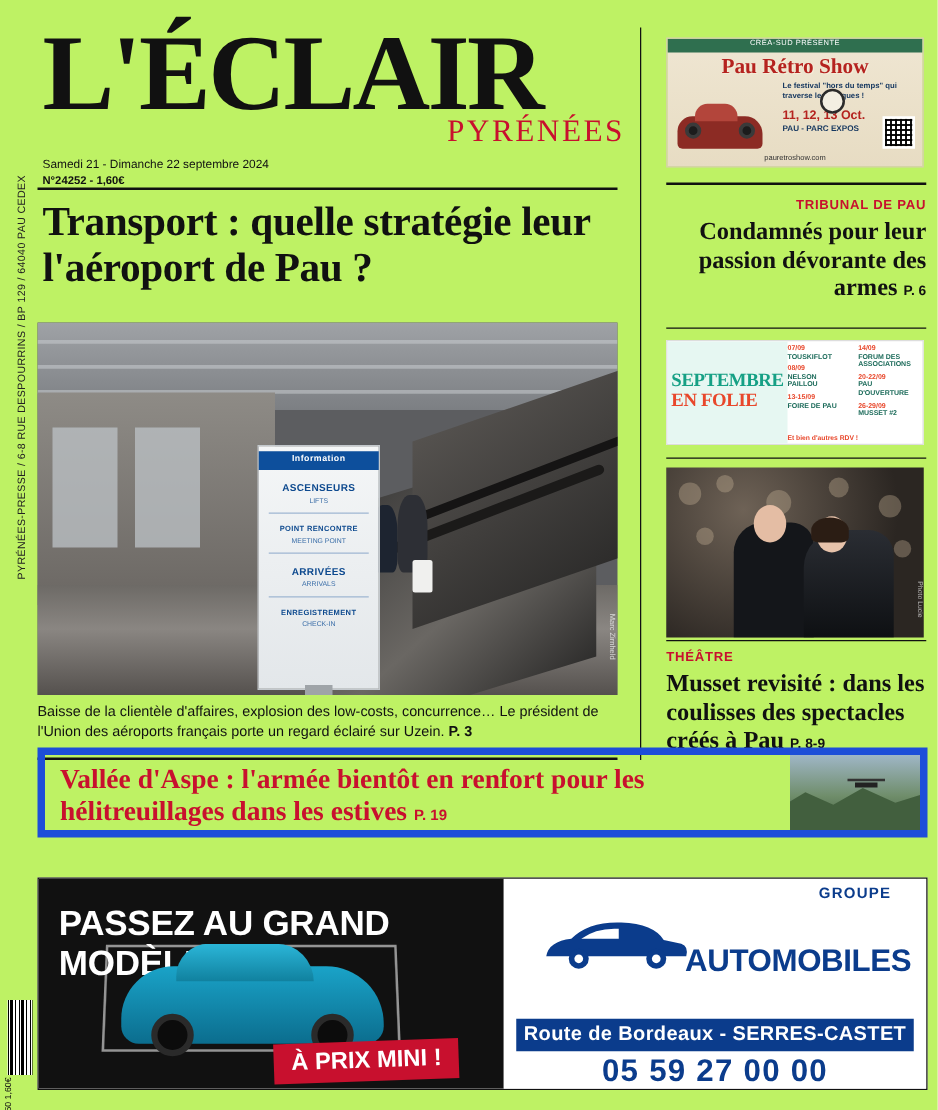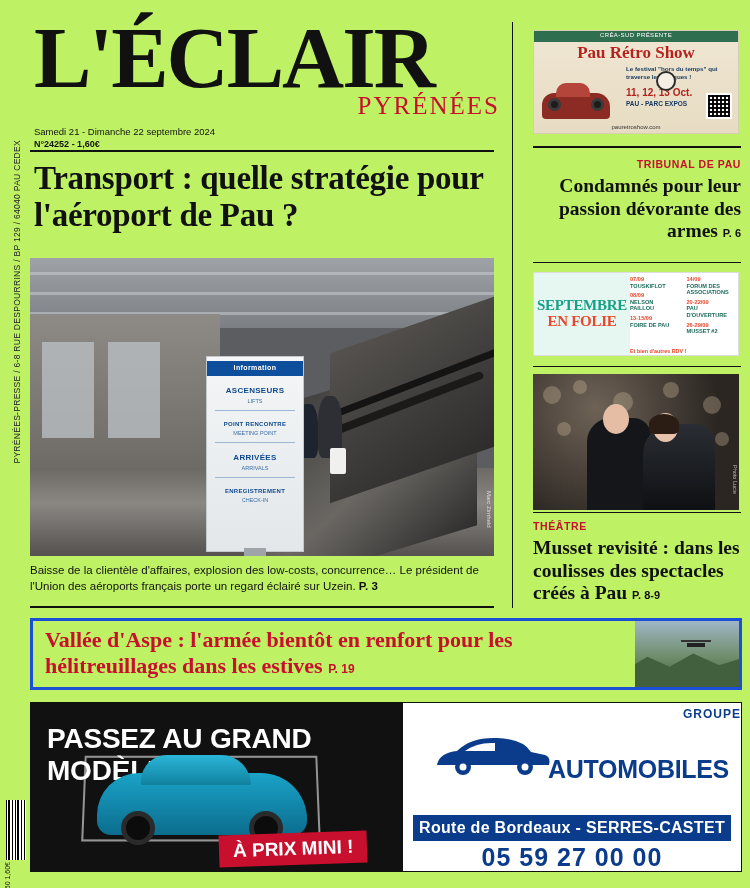--- a/index.html
+++ b/index.html
@@ -172,21 +172,21 @@
     position:absolute; left:533px; top:272px; width:206px; height:84px;
     background:#ffffff; border:1px solid #ddd; overflow:hidden;
   }
   .ad-septembre .left {
     position:absolute; left:0; top:0; width:96px; height:100%;
     background:#e6f7f2;
     display:flex; align-items:center; justify-content:center;
   }
   .ad-septembre .sept-title {
     font-family:"Liberation Serif",serif; font-weight:bold; font-size:15px;
-    color:#16a085; line-height:1.05; text-align:center; letter-spacing:-.3px;
+    color:#16a085; line-height:1.05; text-align:left; letter-spacing:-.3px;
   }
   .ad-septembre .sept-title .folie { color:#e8472b; }
   .ad-septembre .right { position:absolute; left:96px; top:3px; right:3px; bottom:3px; }
   .ad-septembre .ev { font-size:5.6px; line-height:1.18; margin-bottom:3px; }
   .ad-septembre .ev .d { color:#e8472b; font-weight:bold; }
   .ad-septembre .ev .n { color:#1c6b5a; font-weight:bold; }
   .ad-septembre .foot { position:absolute; bottom:1px; left:96px; font-size:5.4px; color:#e8472b; font-weight:bold; }
   .ad-septembre .cols { display:flex; gap:8px; }
 
   .photo-theatre {
@@ -205,22 +205,22 @@
     background: linear-gradient(180deg,#2a2d33,#0e1013); border-radius:30px 20px 0 0;
   }
   .pt-woman-head { position:absolute; left:120px; bottom:68px; width:25px; height:29px; border-radius:50%; background:#e7c3ab; }
   .pt-hair { position:absolute; left:116px; bottom:76px; width:30px; height:20px; border-radius:50% 50% 20% 20%; background:#2b1d14; }
   .pt-credit { position:absolute; right:1px; bottom:16px; writing-mode:vertical-rl; font-size:5.5px; color:#ddd; opacity:.8; }
 
   .story-theatre { position:absolute; left:533px; top:520px; width:208px; }
 
   
   .red-band {
-    position:absolute; left:30px; top:618px; width:712px; height:72px;
-    border:3px solid #1d4ed8; display:flex; align-items:stretch;
+    position:absolute; left:30px; top:598px; width:712px; height:72px;
+    border:6px solid #1d4ed8; display:flex; align-items:stretch;
   }
   .red-band .txt {
     flex:1; padding:6px 10px 0 12px;
     font-family:"Liberation Serif",serif; font-weight:bold;
     font-size:22px; line-height:1.18; color:#c8102e;
   }
   .red-band .photo {
     width:104px; background: linear-gradient(180deg,#9fb6c6 0%, #6f8d6a 55%, #3f5b3c 100%);
     position:relative; overflow:hidden;
   }
@@ -260,21 +260,21 @@
     background: linear-gradient(180deg,#2bb6d8,#10819f); border-radius:26px 30px 0 0;
   }
   .ab-wheel { position:absolute; bottom:-10px; width:34px; height:34px; border-radius:50%; background:#0c0c0c; border:5px solid #2a2a2a; }
   .ab-price {
     position:absolute; left:188px; bottom:6px;
     background:#c8102e; color:#fff; font-weight:bold; font-size:19px;
     padding:5px 14px; transform: rotate(-2deg);
     font-family:"Liberation Sans",sans-serif;
   }
   .ab-right { position:absolute; left:372px; top:0; right:0; height:100%; background:#fff; }
-  .ab-groupe { position:absolute; right:0; top:4px; font-size:12px; font-weight:bold; color:#0b3c8c; letter-spacing:1px;}
+  .ab-groupe { position:absolute; right:28px; top:4px; font-size:12px; font-weight:bold; color:#0b3c8c; letter-spacing:1px;}
   .ab-debard {
     position:absolute; right:12px; top:16px;
     font-family:"Liberation Sans",sans-serif; font-weight:bold;
     font-size:36px; color:#0b3c8c; letter-spacing:-.5px; line-height:.95;
   }
   .ab-auto {
     position:absolute; right:12px; top:52px;
     font-family:"Liberation Sans",sans-serif; font-weight:bold;
     font-size:25px; color:#0b3c8c; letter-spacing:-.3px;
   }
@@ -317,21 +317,21 @@
   </div>
 
   <div class="hr-black" style="left:30px; top:150px; width:464px; height:2px;"></div>
   <div class="hr-black" style="left:30px; top:606px; width:464px; height:2px;"></div>
   <div class="sep-v" style="left:512px; top:22px; height:586px;"></div>
   <div class="hr-black" style="left:533px; top:146px; width:208px; height:2px;"></div>
   <div class="hr-black" style="left:533px; top:262px; width:208px; height:1px;"></div>
   <div class="hr-black" style="left:533px; top:366px; width:208px; height:1px;"></div>
   <div class="hr-black" style="left:533px; top:512px; width:208px; height:1px;"></div>
 
-  <div class="lead-head">Transport : quelle stratégie pour l'aéroport de Pau ?</div>
+  <div class="lead-head">Transport : quelle stratégie leur l'aéroport de Pau ?</div>
 
   <div class="lead-photo">
     <div class="lp-ceiling"></div>
     <div class="lp-ceil-line" style="left:0; top:14px; width:464px;"></div>
     <div class="lp-ceil-line" style="left:0; top:34px; width:464px;"></div>
     <div class="lp-ceil-line" style="left:0; top:54px; width:464px;"></div>
     <div class="lp-wall"></div>
     <div class="lp-window" style="left:12px; top:84px; width:52px; height:96px;"></div>
     <div class="lp-window" style="left:78px; top:84px; width:52px; height:96px;"></div>
     <div class="lp-floor"></div>

